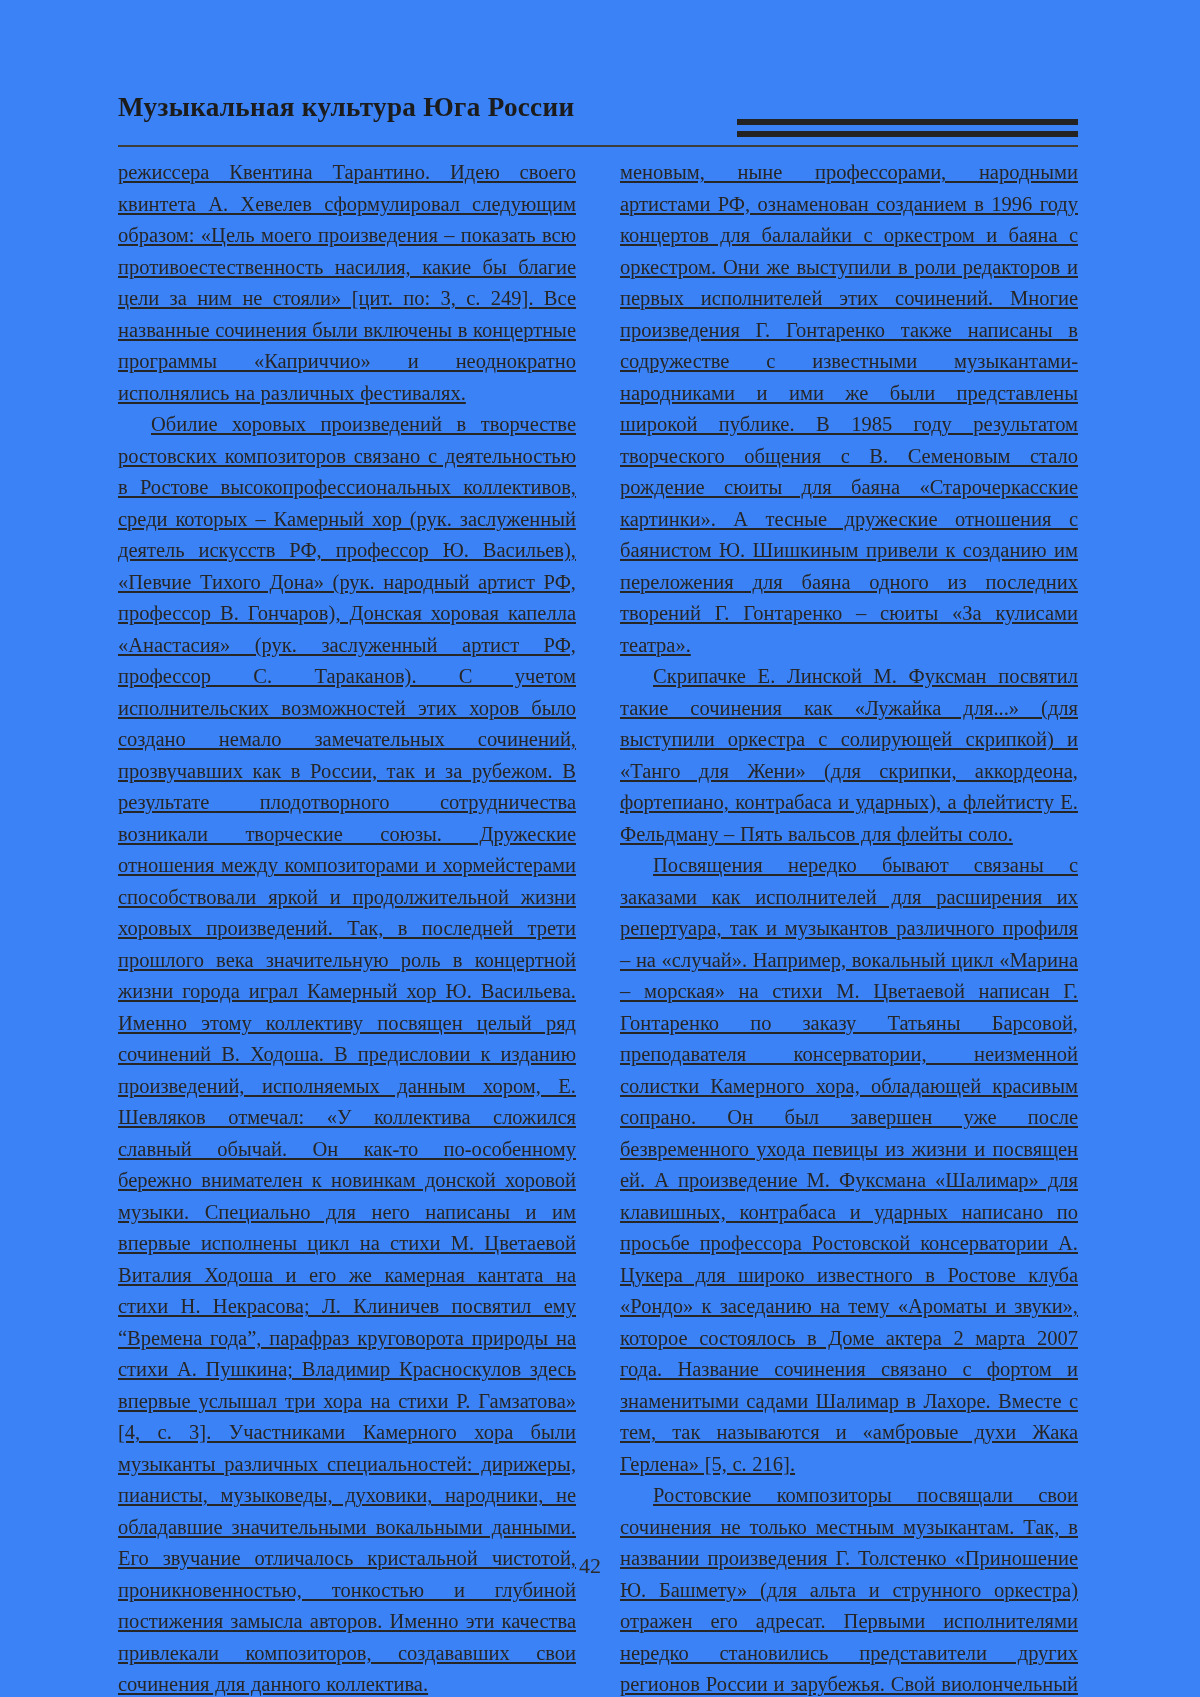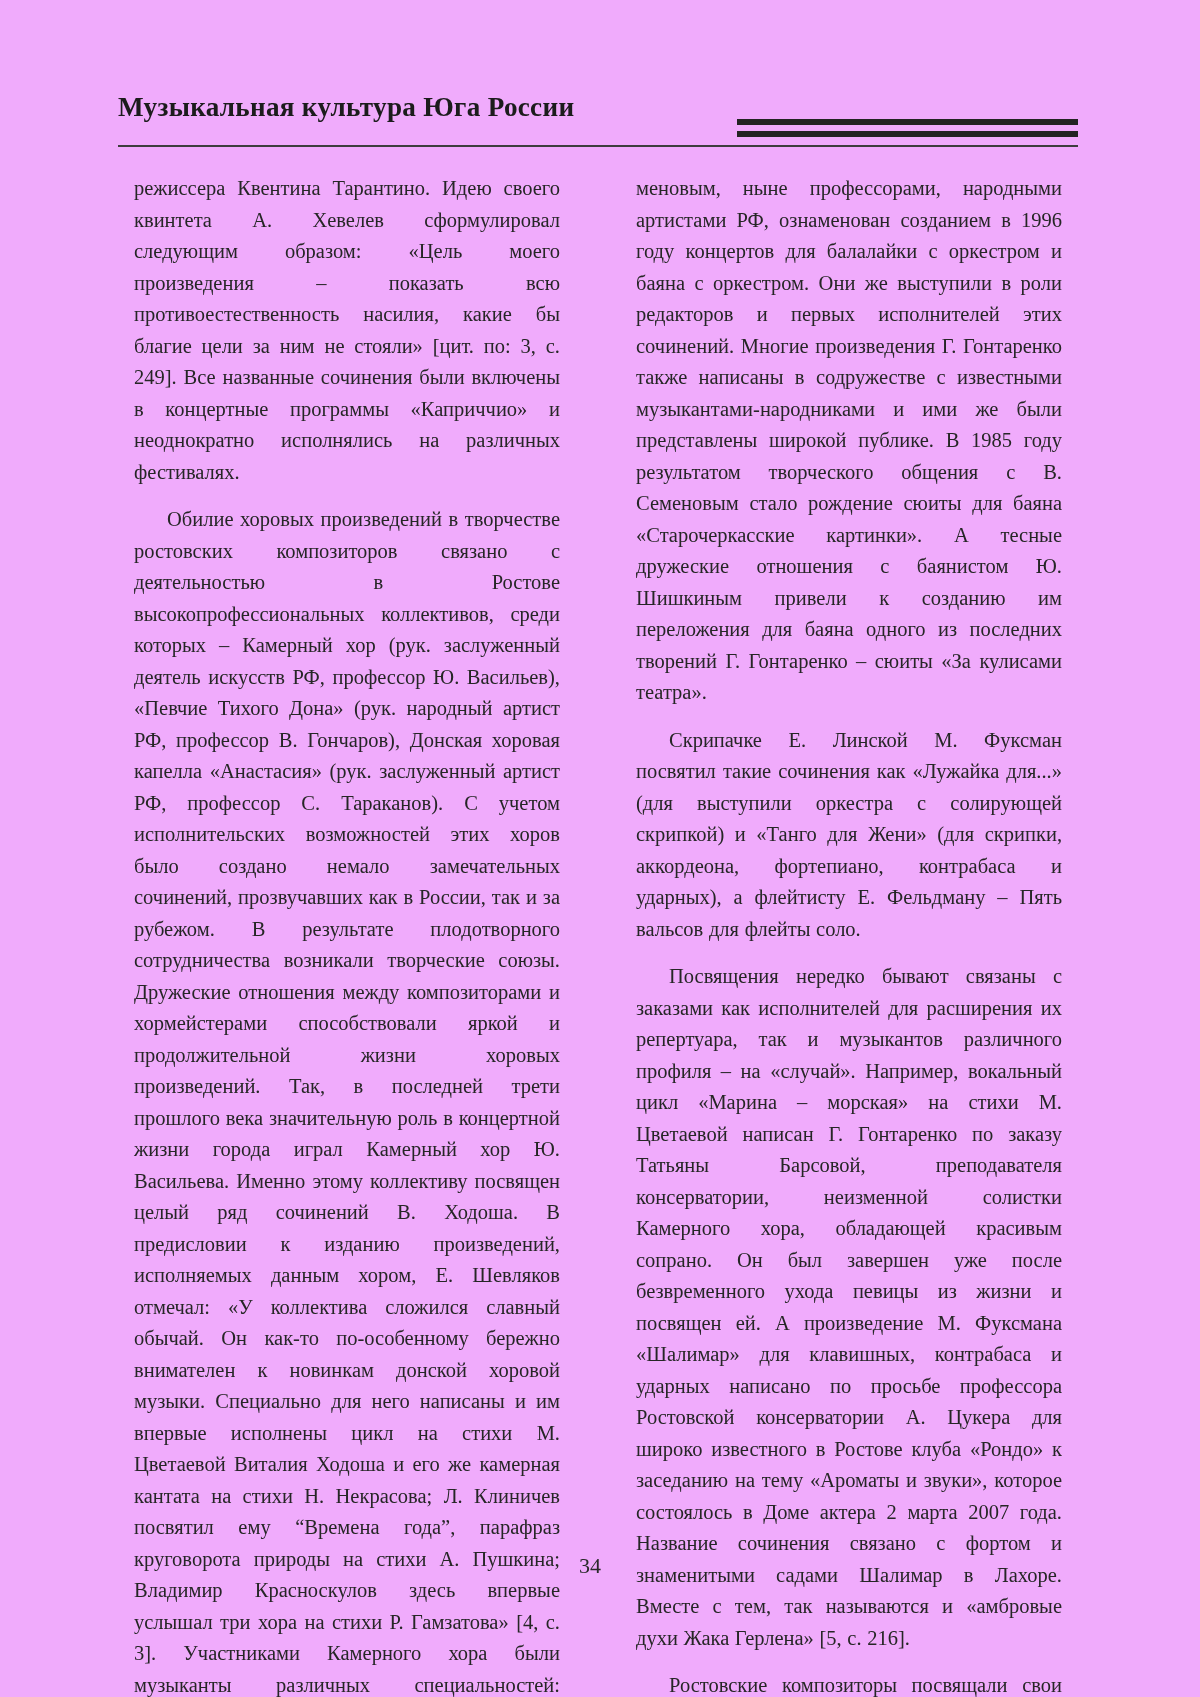--- a/index.html
+++ b/index.html
@@ -5,21 +5,21 @@
   html, body {
     margin: 0;
     padding: 0;
     background: #e8e8e6;
   }
   .page {
     position: relative;
     width: 1200px;
     height: 1697px;
     margin: 0 auto;
-    background: #f0abfc;
+    background: #3b82f6;
     font-family: "Liberation Serif", serif;
     color: #262626;
     overflow: hidden;
   }
   .page-title {
     position: absolute;
     left: 118px;
     top: 90px;
     margin: 0;
     font-size: 28px;
@@ -60,22 +60,23 @@
   .col {
     width: 458px;
     font-size: 20.5px;
     line-height: 31.5px;
     text-align: justify;
     hyphens: auto;
     -webkit-hyphens: auto;
     word-spacing: 0.5px;
   }
   .col p {
-    margin: 16px;
+    margin: 0;
     text-indent: 33px;
+    text-decoration: underline;
   }
   .col p.no-indent {
     text-indent: 0;
   }
   .page-footer {
     position: absolute;
     left: 0;
     top: 1553px;
     width: 1180px;
     text-align: center;
@@ -105,16 +106,16 @@
       <p class="no-indent">меновым, ныне профессорами, народными артистами РФ, ознаменован созданием в 1996 году концертов для балалайки с оркестром и баяна с оркестром. Они же выступили в роли редакторов и первых исполнителей этих сочинений. Многие произведения Г. Гонтаренко также написаны в содружестве с известными музыкантами-народниками и ими же были представлены широкой публике. В 1985 году результатом творческого общения с В. Семеновым стало рождение сюиты для баяна «Старочеркасские картинки». А тесные дружеские отношения с баянистом Ю. Шишкиным привели к созданию им переложения для баяна одного из последних творений Г. Гонтаренко – сюиты «За кулисами театра».</p>
       <p>Скрипачке Е. Линской М. Фуксман посвятил такие сочинения как «Лужайка для...» (для выступили оркестра с солирующей скрипкой) и «Танго для Жени» (для скрипки, аккордеона, фортепиано, контрабаса и ударных), а флейтисту Е. Фельдману – Пять вальсов для флейты соло.</p>
       <p>Посвящения нередко бывают связаны с заказами как исполнителей для расширения их репертуара, так и музыкантов различного профиля – на «случай». Например, вокальный цикл «Марина – морская» на стихи М. Цветаевой написан Г. Гонтаренко по заказу Татьяны Барсовой, преподавателя консерватории, неизменной солистки Камерного хора, обладающей красивым сопрано. Он был завершен уже после безвременного ухода певицы из жизни и посвящен ей. А произведение М. Фуксмана «Шалимар» для клавишных, контрабаса и ударных написано по просьбе профессора Ростовской консерватории А. Цукера для широко известного в Ростове клуба «Рондо» к заседанию на тему «Ароматы и звуки», которое состоялось в Доме актера 2 марта 2007 года. Название сочинения связано с фортом и знаменитыми садами Шалимар в Лахоре. Вместе с тем, так называются и «амбровые духи Жака Герлена» [5, с. 216].</p>
       <p>Ростовские композиторы посвящали свои сочинения не только местным музыкантам. Так, в названии произведения Г. Толстенко «Приношение Ю. Башмету» (для альта и струнного оркестра) отражен его адресат. Первыми исполнителями нередко становились представители других регионов России и зарубежья. Свой виолончельный концерт Л. Клиничев посвятил московскому виолончелисту П. Кондрашину. Седьмую сонату для баяна под названием «Misterium» А. Кусяков написал по заказу одного из лучших баянистов мира Мики Вяюрюнена (Финляндия) и ему же посвятил сочинение.</p>
 
     </section>
 
   </main>
 
   <footer class="page-footer">
-    <span>34</span>
+    <span>42</span>
   </footer>
 
 </div>
 
 </body></html>

